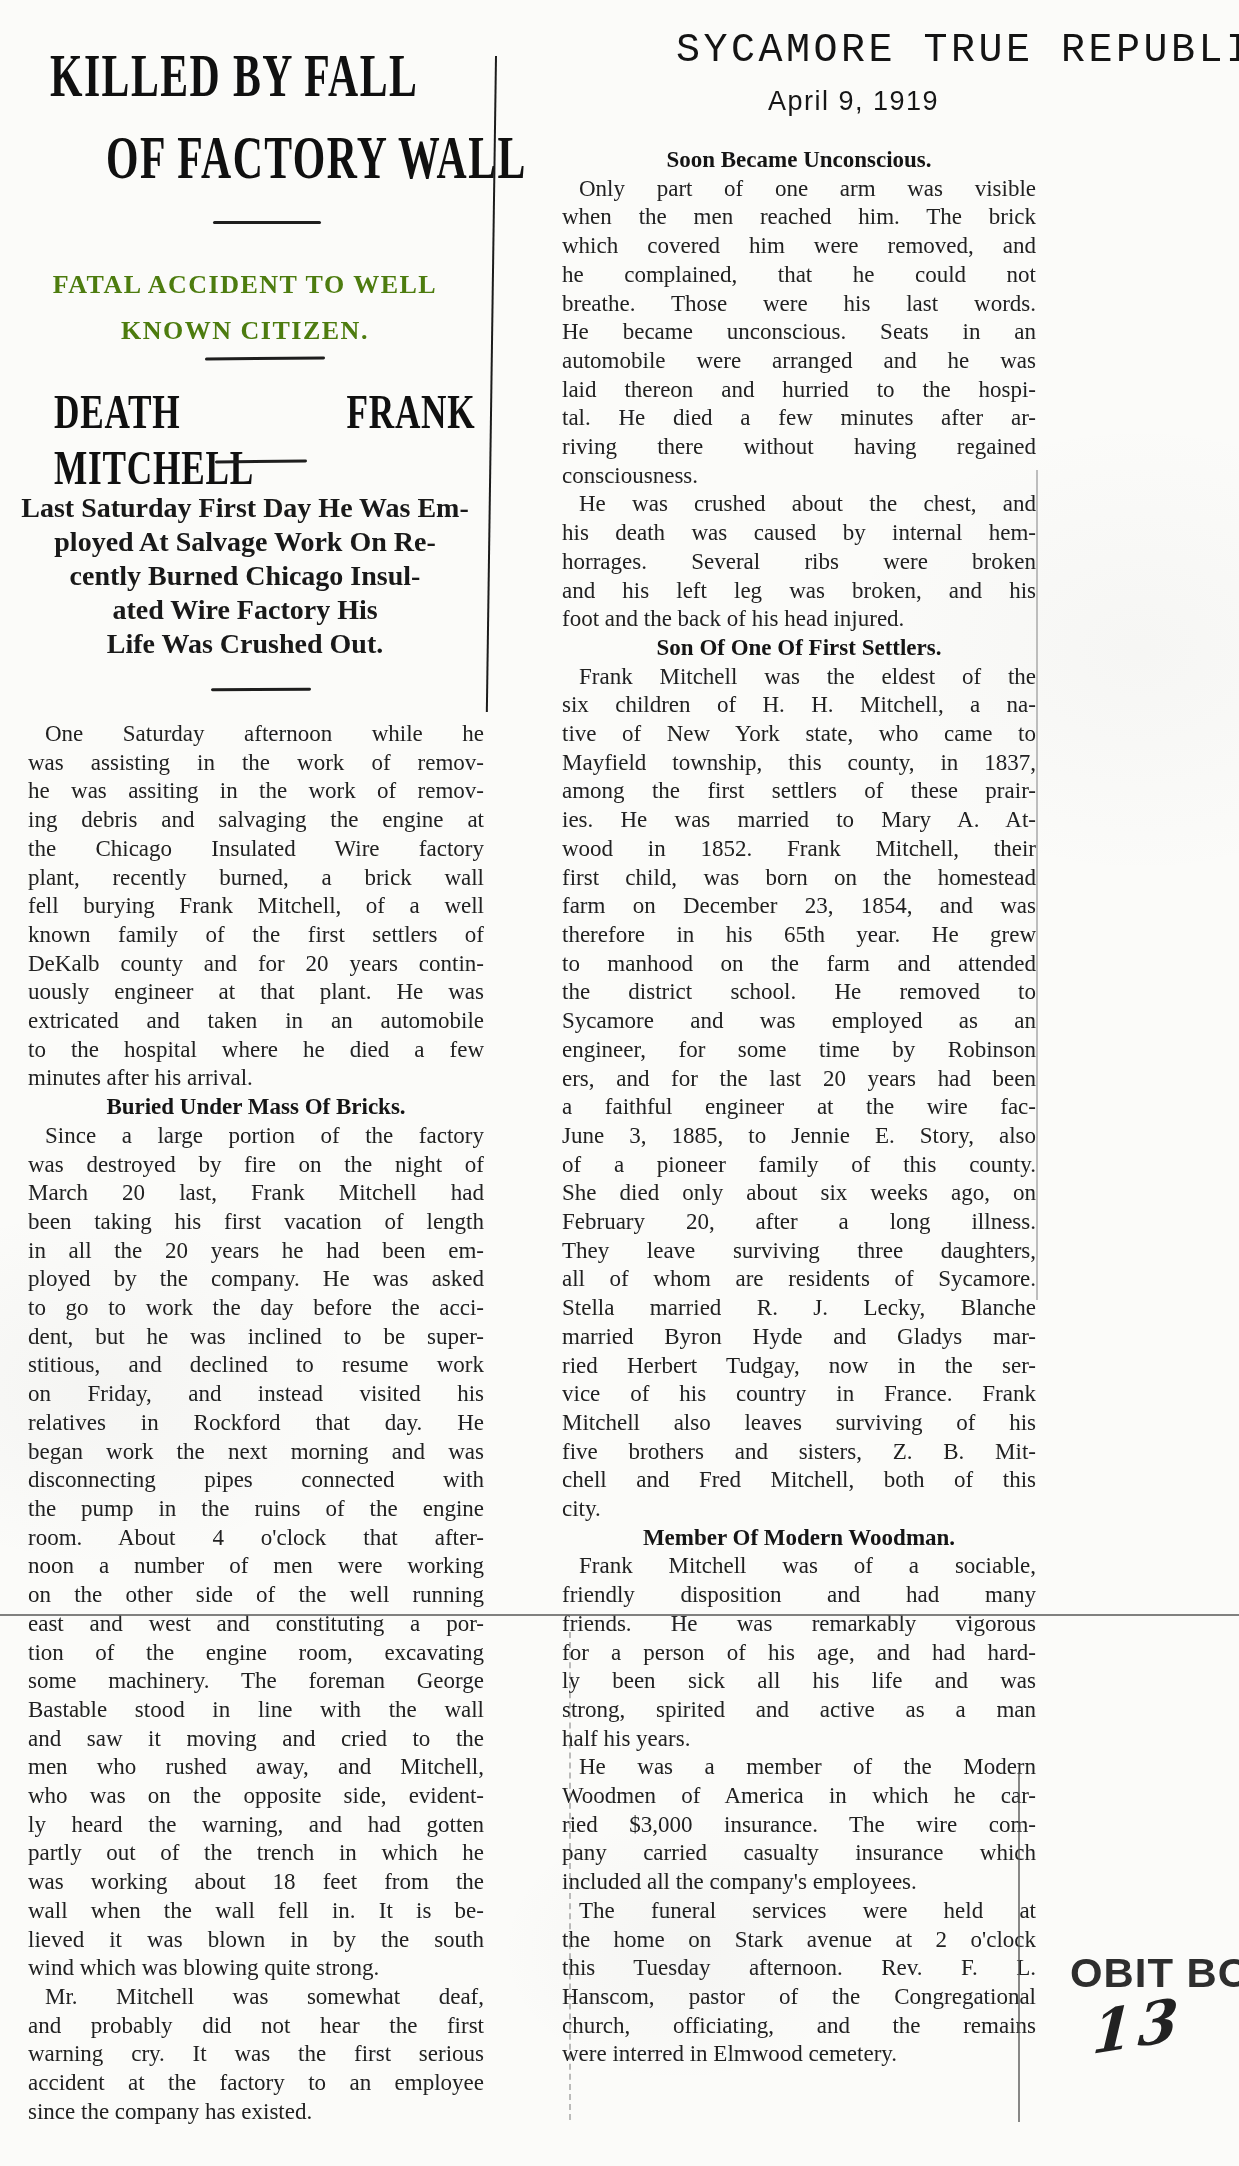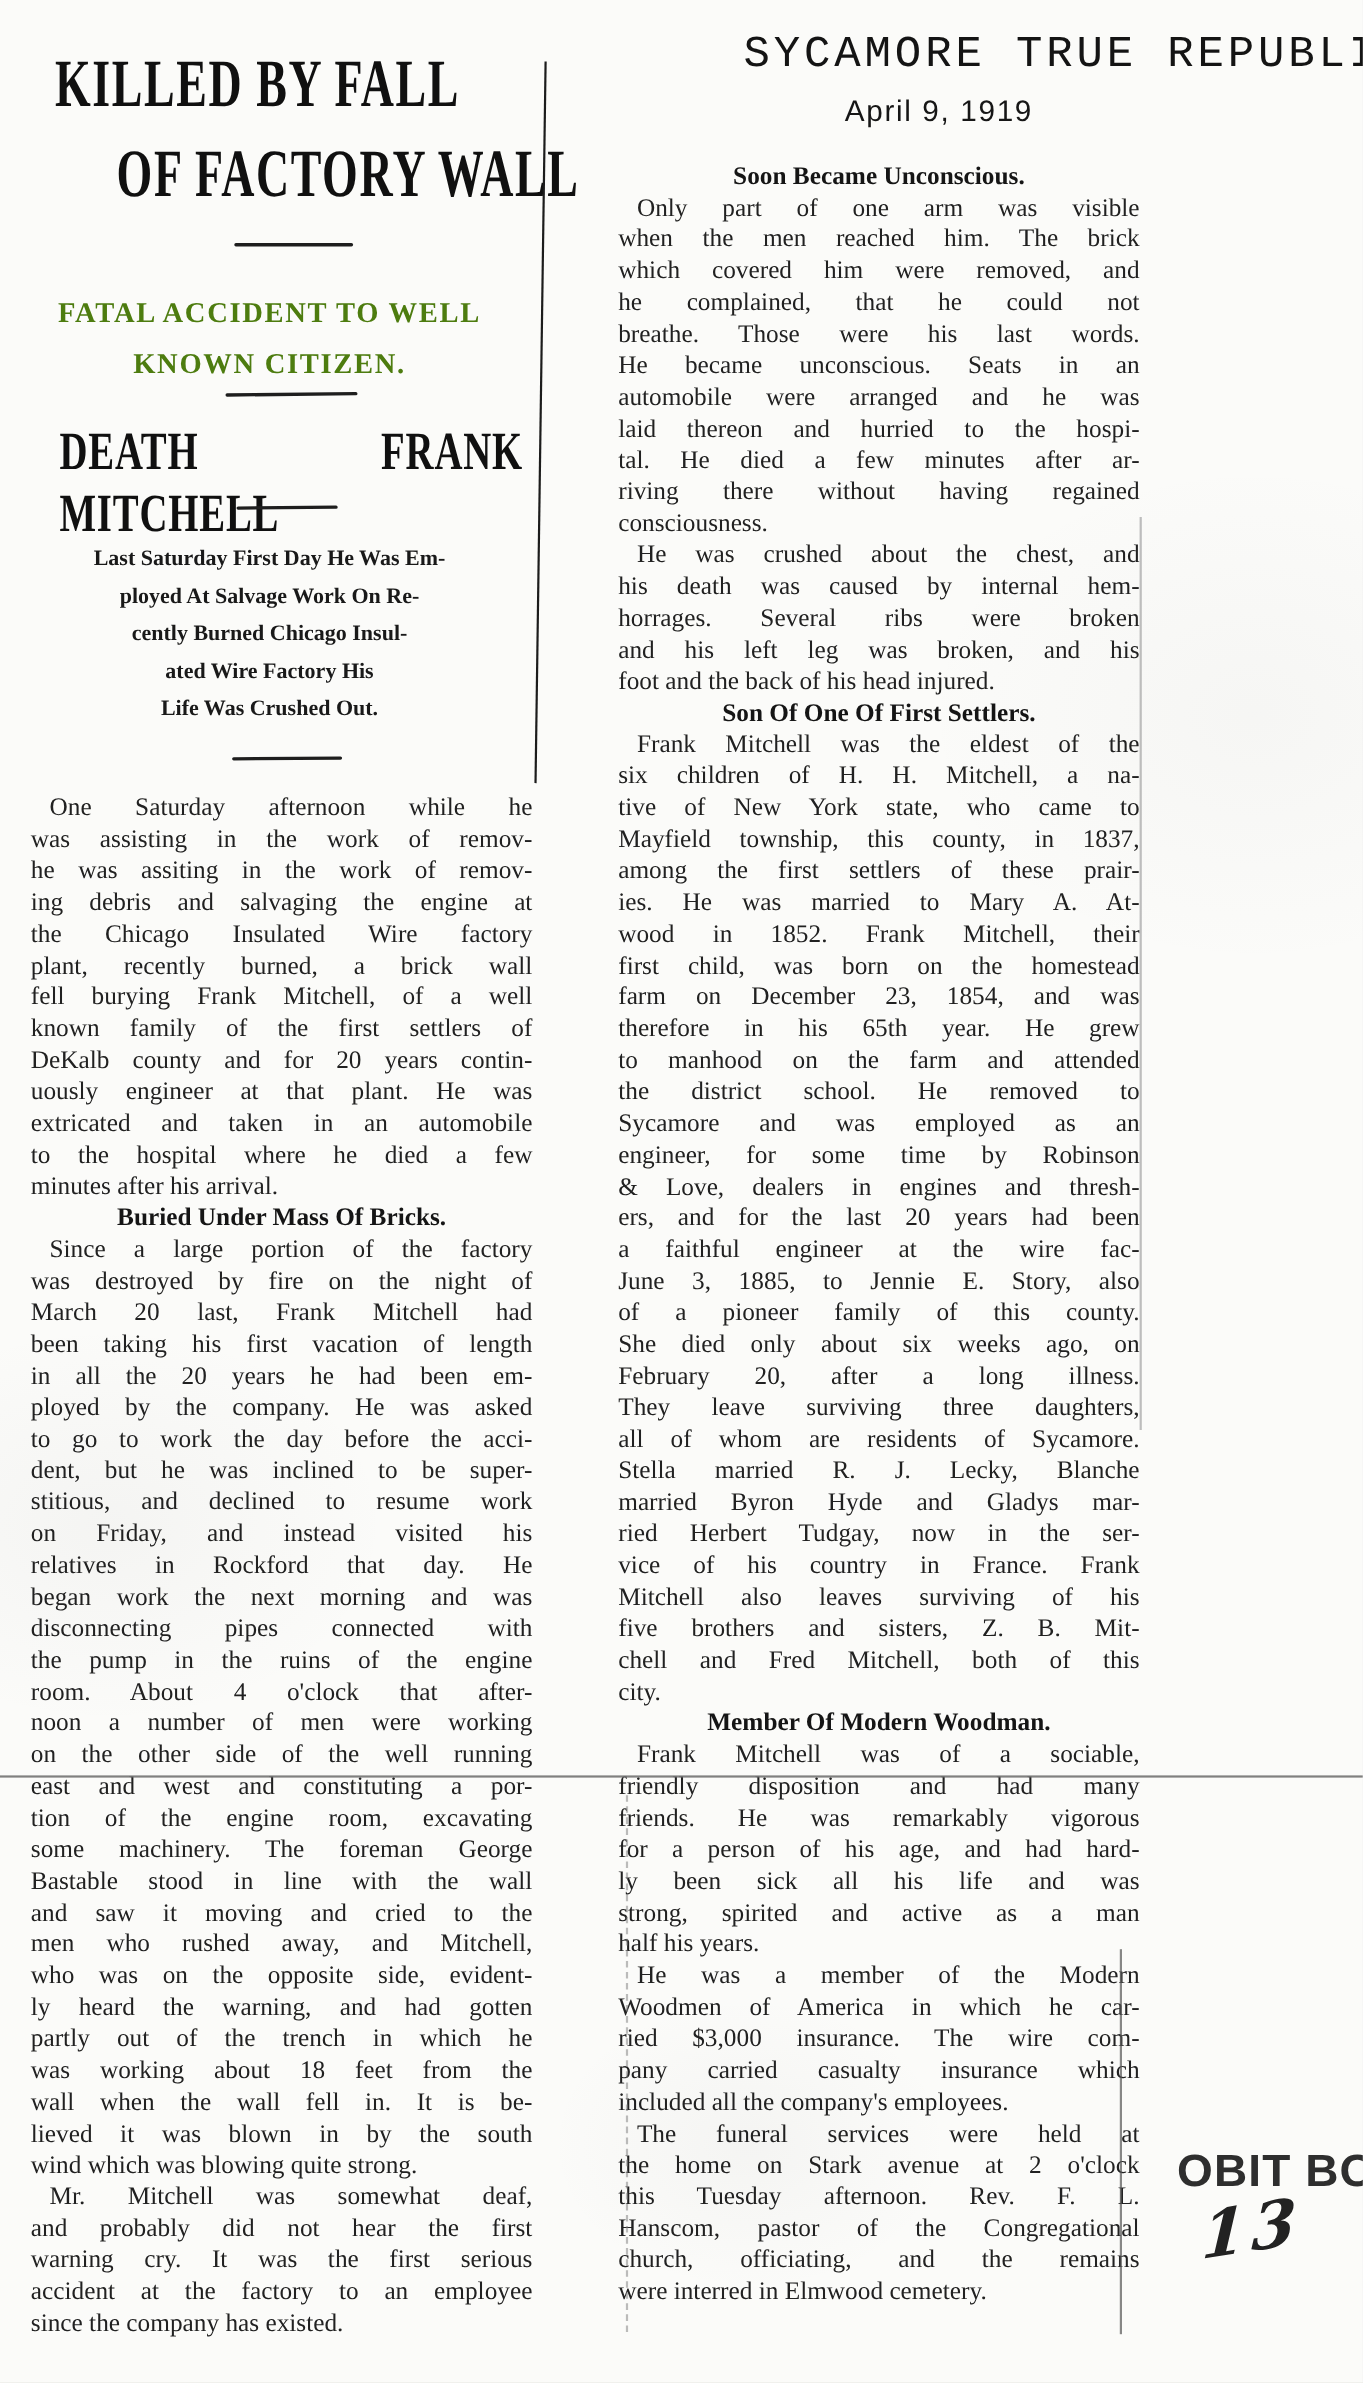--- a/index.html
+++ b/index.html
@@ -27,21 +27,21 @@
     font-family:"Liberation Serif", serif;}
   .hl1{left:50px;top:40px;}
   .hl2{left:106px;top:122px;}
   .deck{position:absolute;left:15px;top:262px;width:460px;line-height:46px;
     font-weight:700;font-size:26px;letter-spacing:1.5px;text-align:center;color:#4d7c0f;}
   .title2wrap{position:absolute;left:54px;top:383px;width:562px;
     transform:scale(0.75,1.04);transform-origin:0 0;}
   .title2{font-weight:900;font-size:47px;color:#101010;letter-spacing:1px;
     text-align:justify;text-align-last:justify;}
   .subdeck{position:absolute;left:15px;top:491px;width:460px;line-height:34px;
-    font-weight:700;font-size:20px;text-align:center;color:#191919;}
+    font-weight:700;font-size:28px;text-align:center;color:#191919;}
   
   .rule{position:absolute;height:3px;background:#1e1e1e;border-radius:2px;}
   .rule1{left:213px;top:221px;width:108px;}
   .rule2{left:205px;top:357px;width:120px;transform:rotate(-.6deg);}
   .rule3{left:215px;top:460px;width:92px;transform:rotate(-.5deg);}
   .rule4{left:211px;top:688px;width:100px;transform:rotate(-.4deg);}
   
   .bodycol{position:absolute;font-size:23px;color:#212121;}
   .leftcol{left:28px;top:720px;width:456px;line-height:28.7px;}
   .rightcol{left:562px;top:146px;width:474px;line-height:28.7px;}
@@ -175,21 +175,20 @@
       <div class="line">among the first settlers of these prair-</div>
       <div class="line">ies.  He was married to Mary A. At-</div>
       <div class="line">wood in 1852.  Frank Mitchell, their</div>
       <div class="line">first child, was born on the homestead</div>
       <div class="line">farm on December 23, 1854, and was</div>
       <div class="line">therefore in his 65th year.  He grew</div>
       <div class="line">to manhood on the farm and attended</div>
       <div class="line">the district school.   He removed to</div>
       <div class="line">Sycamore and was employed as an</div>
       <div class="line">engineer, for some time by Robinson</div>
-      <div class="line">&amp; Love, dealers in engines and thresh-</div>
       <div class="line">ers, and for the last 20 years had been</div>
       <div class="line">a faithful engineer at the wire fac-</div>
       <div class="line">June 3, 1885, to Jennie E. Story, also</div>
       <div class="line">of a pioneer family of this county.</div>
       <div class="line">She died only about six weeks ago, on</div>
       <div class="line">February 20, after a long illness.</div>
       <div class="line">They leave surviving three daughters,</div>
       <div class="line">all of whom are residents of Sycamore.</div>
       <div class="line">Stella married R. J. Lecky, Blanche</div>
       <div class="line">married Byron Hyde and Gladys mar-</div>

